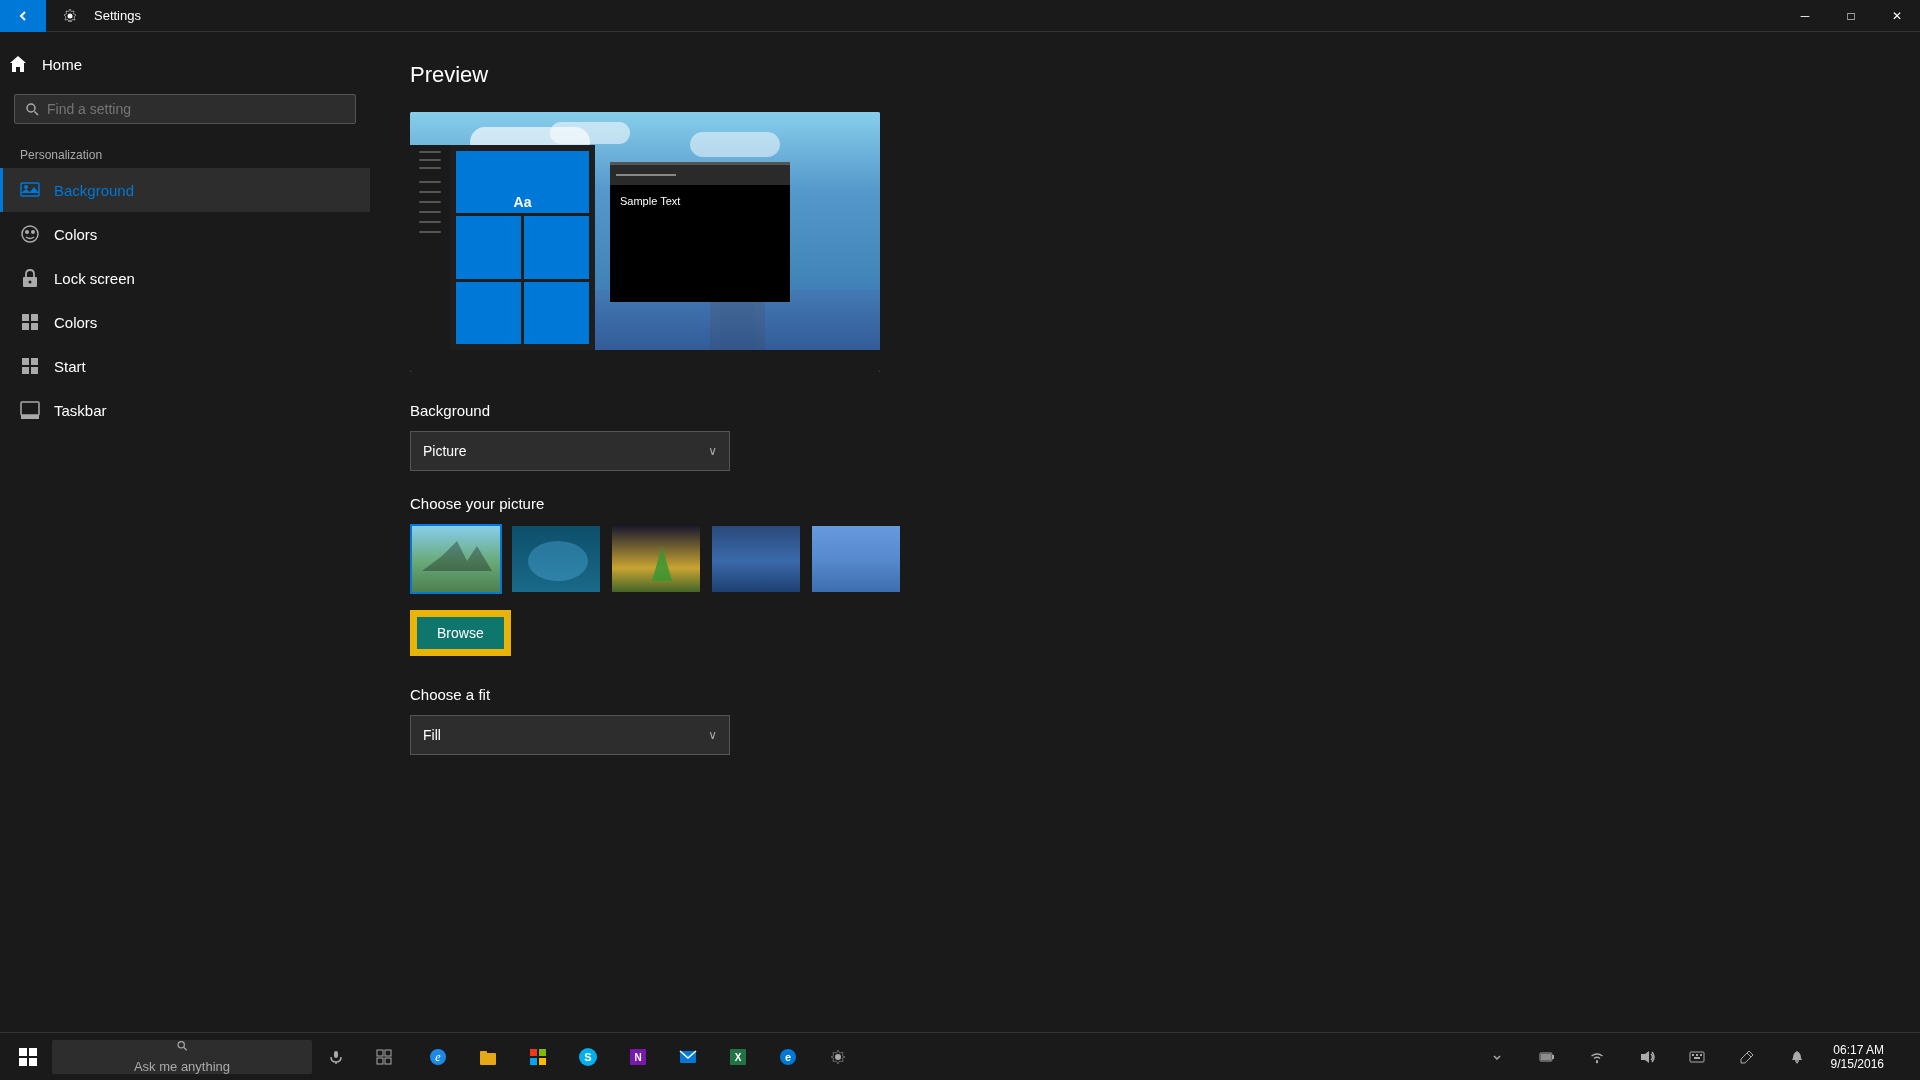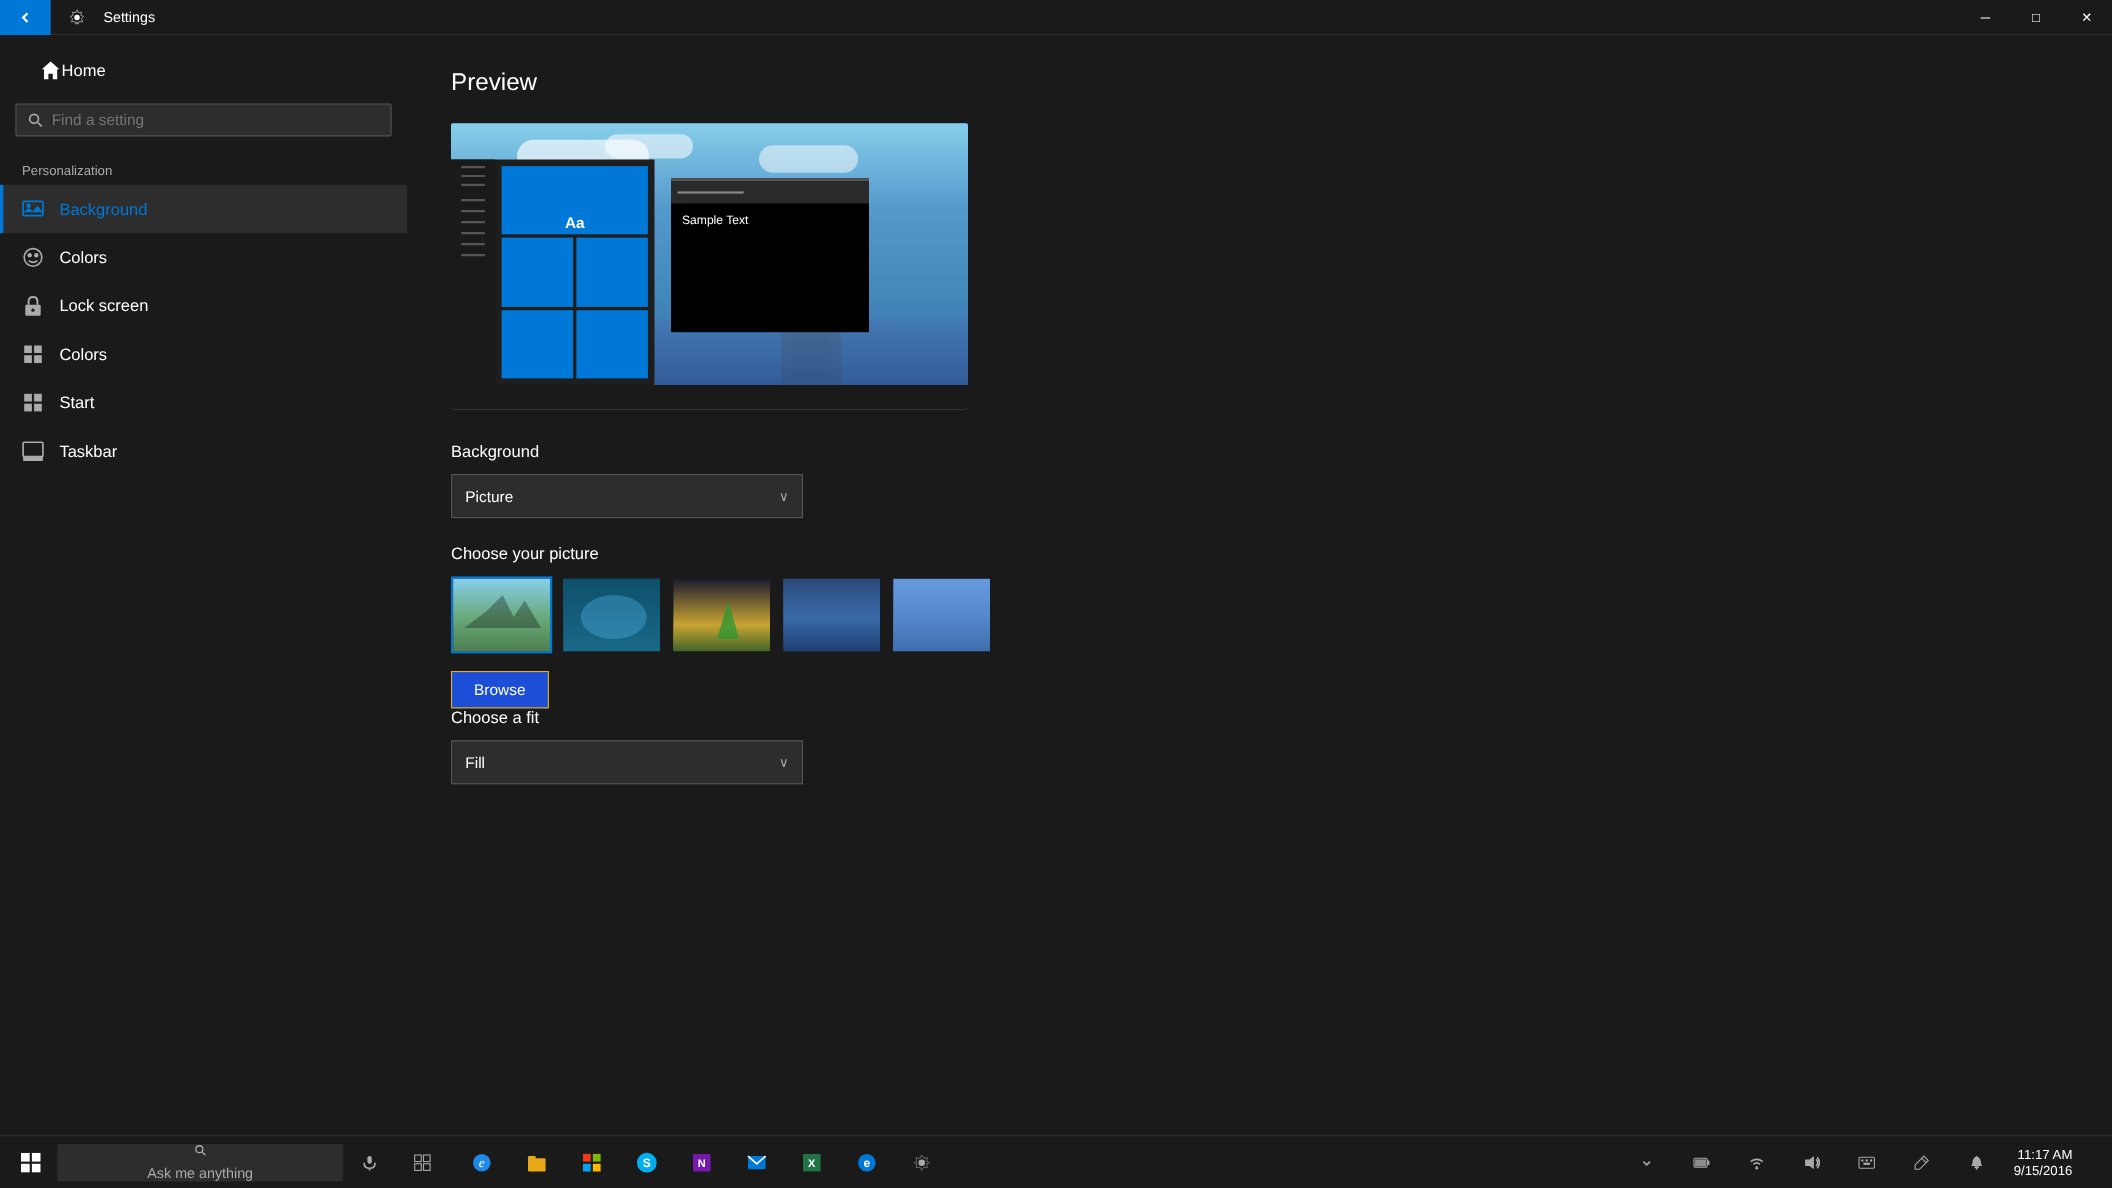--- a/index.html
+++ b/index.html
@@ -76,22 +76,23 @@
       background: #1a1a1a;
       display: flex;
       flex-direction: column;
       padding-top: 10px;
       flex-shrink: 0;
     }
 
     .sidebar-home {
       display: flex;
       align-items: center;
-      padding: 12px 36px;
-      cursor: pointer;
+      padding: 12px 8px;
+      cursor: pointer;
+      gap: 14px;
     }
     .sidebar-home-label { font-size: 15px; color: #fff; }
 
     .sidebar-search {
       margin: 8px 14px 16px 14px;
       background: #2d2d2d;
       border: 1px solid #555;
       border-radius: 2px;
       display: flex;
       align-items: center;
@@ -288,26 +289,27 @@
 
     
     .thumb-1 { background: linear-gradient(180deg, #87CEEB 30%, #5c7a5c 70%); }
     .thumb-2 { background: linear-gradient(180deg, #1a6b8a 20%, #0d4f6b 80%); }
     .thumb-3 { background: linear-gradient(180deg, #1a1a2e 0%, #16213e 40%, #c8a432 80%, #2d5a27 100%); }
     .thumb-4 { background: linear-gradient(180deg, #2b4a7a 0%, #3a6aaa 50%, #1a3a6a 100%); }
     .thumb-5 { background: linear-gradient(180deg, #3a6aaa 0%, #5588cc 40%, #6699dd 100%); }
 
     
     .browse-btn {
-      background: #1d4ed8;
-      border: 1px solid #eab308;
+      background: #0f766e;
+      border: 7px solid #eab308;
       color: #fff;
       padding: 8px 20px;
       font-size: 14px;
       cursor: pointer;
+      margin-bottom: 30px;
     }
 
     
     .taskbar {
       position: absolute;
       bottom: 0;
       left: 0;
       right: 0;
       height: 48px;
       background: #1a1a1a;
@@ -795,20 +797,20 @@
 
     <div class="taskbar-btn">
       <svg width="16" height="16" viewBox="0 0 16 16" fill="#aaa">
         <path d="M8 2 Q12 4 12 9 L13 11 L3 11 L4 9 Q4 4 8 2 Z" fill="#aaa"></path>
         <line x1="6" y1="12" x2="10" y2="12" stroke="#aaa" stroke-width="1.5"></line>
         <circle cx="8" cy="13.5" r="1" fill="#aaa"></circle>
       </svg>
     </div>
 
     <div class="taskbar-clock">
-      <span class="taskbar-time">11:17 AM</span>
+      <span class="taskbar-time">06:17 AM</span>
       <span class="taskbar-date">9/15/2016</span>
     </div>
 
     <div class="taskbar-btn" style="width:16px;">
     </div>
   </div>
 </div>
 
 </body></html>

